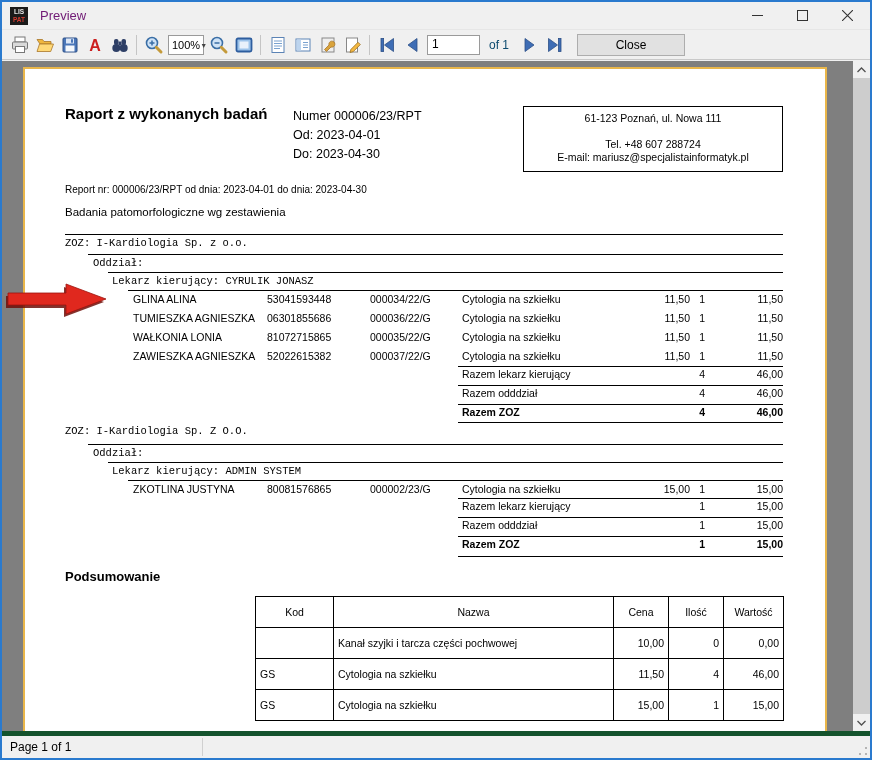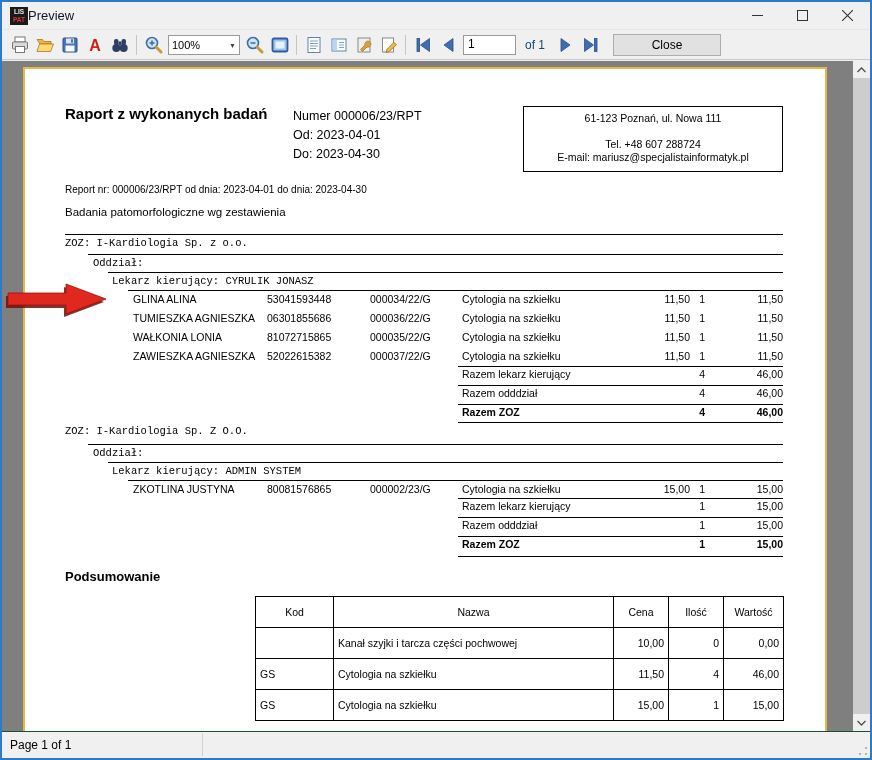--- a/index.html
+++ b/index.html
@@ -4,30 +4,30 @@
 <style>
   * { margin:0; padding:0; box-sizing:border-box; }
   html,body { width:872px; height:760px; font-family:"Liberation Sans", sans-serif; }
   .window { position:relative; width:872px; height:760px; border:2px solid #2a7ace; background:#f0f0f0; overflow:hidden; }
 
   
   .titlebar { position:absolute; left:0; top:0; right:0; height:28px; background:#f0f0f0; border-bottom:1px solid #e6e6e6; display:flex; align-items:center; }
   .app-icon { width:18px; height:18px; margin-left:8px; background:#1a1a1a; display:flex; flex-direction:column; justify-content:center; align-items:center; line-height:8px; font-size:6.5px; font-weight:bold; }
   .app-icon .l1 { color:#e8e8e8; }
   .app-icon .l2 { color:#d23b2f; }
-  .title-text { margin-left:0; font-size:13px; color:#0f172a; }
+  .title-text { margin-left:12px; font-size:13px; color:#701a75; }
   .caption-btns { margin-left:auto; display:flex; height:28px; }
   .cap-btn { width:45px; height:28px; display:flex; align-items:center; justify-content:center; color:#333; }
   .cap-btn svg { display:block; }
 
   
   .toolbar { position:absolute; left:0; top:29px; right:0; height:29px; background:#f0f0f0; border-bottom:1px solid #c9c9c9; display:flex; align-items:center; padding:0 5px; }
   .tbtn { width:25px; height:25px; display:flex; align-items:center; justify-content:center; flex:0 0 auto; }
   .tsep { width:1px; height:20px; background:#c5c5c5; margin:0 4px; flex:0 0 auto; }
-  .combo { width:72px; height:20px; background:#fff; border:1px solid #9a9a9a; display:flex; align-items:center; font-size:11px; padding:0 3px; margin:0 2px; flex:0 0 auto; }
+  .combo { width:36px; height:20px; background:#fff; border:1px solid #9a9a9a; display:flex; align-items:center; font-size:11px; padding:0 3px; margin:0 2px; flex:0 0 auto; }
   .combo .arr { margin-left:auto; font-size:7px; color:#444; }
   .page-input { width:53px; height:20px; background:#fff; border:1px solid #9a9a9a; font-size:12px; padding:1px 4px; margin:0 3px; flex:0 0 auto; }
   .of-label { font-size:12px; color:#0c4a6e; margin:0 8px 0 6px; flex:0 0 auto; }
   .close-btn { margin-left:10px; width:108px; height:22px; background:#e1e1e1; border:1px solid #adadad; font-size:12px; color:#000; display:flex; align-items:center; justify-content:center; flex:0 0 auto; }
 
   
   .preview { position:absolute; left:0; top:59px; right:0; bottom:27px; background:#7f7f7f; overflow:hidden; }
   .page { position:absolute; left:21px; top:6px; width:804px; height:700px; background:#fff; border:2px solid #e9b64a; }
   .page-inner { position:relative; width:100%; height:100%; color:#000; }
 
@@ -59,21 +59,21 @@
   
   .arrow { position:absolute; left:4px; top:220px; width:104px; height:36px; }
 
   
   .vscroll { position:absolute; right:0; top:0; bottom:0; width:17px; background:#f0f0f0; }
   .vs-arrow { position:absolute; left:0; width:17px; height:17px; display:flex; align-items:center; justify-content:center; }
   .vs-up { top:0; } .vs-down { bottom:0; }
   .vs-thumb { position:absolute; left:0; top:17px; bottom:17px; width:17px; background:#cdcdcd; }
 
   
-  .statusbar { position:absolute; left:0; bottom:0; right:0; height:27px; background:#f0f0f0; border-top:1px solid #14532d; display:flex; align-items:center; }
+  .statusbar { position:absolute; left:0; bottom:0; right:0; height:27px; background:#f0f0f0; border-top:5px solid #14532d; display:flex; align-items:center; }
   .status-text { font-size:12px; color:#000; margin-left:8px; }
   .status-div { position:absolute; left:200px; top:2px; bottom:2px; width:1px; background:#d0d0d0; }
   .grip { position:absolute; right:2px; bottom:2px; width:10px; height:10px; }
 </style>
 </head>
 <body>
 
 <div class="window">
 
   <div class="titlebar">

